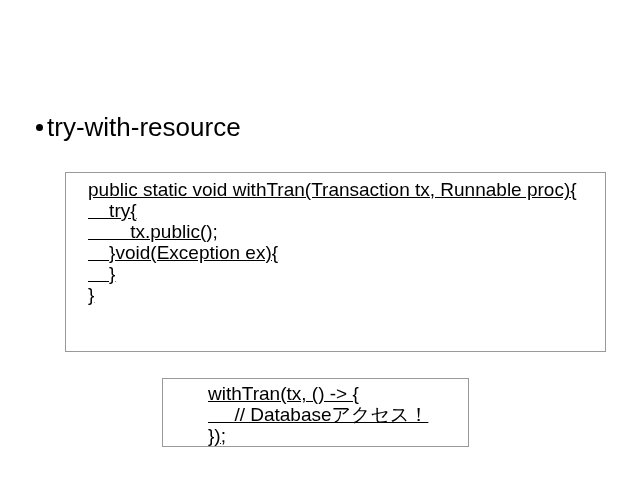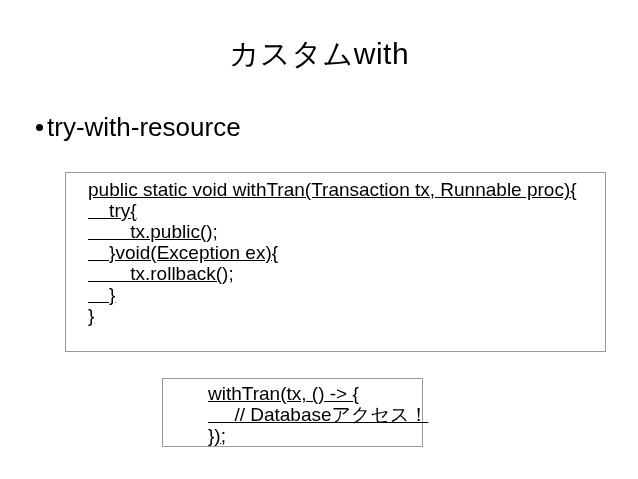--- a/index.html
+++ b/index.html
@@ -57,50 +57,48 @@
   .code-box.main {
     left: 65px;
     top: 172px;
     width: 541px;
     height: 180px;
     padding: 6px 6px 0 22px;
   }
   .code-box.usage {
     left: 162px;
     top: 378px;
-    width: 261px;
+    width: 307px;
     height: 69px;
     padding: 4px 4px 0 45px;
   }
   .code-line {
     white-space: pre;
     height: 21px;
     font-family: "Liberation Sans", "DejaVu Sans", sans-serif;
     color: #000000;
     text-decoration: underline;
   }
 </style>
 </head>
 <body>
 
 <div class="slide">
 
-  <h1 class="slide-title">カスタムwith</h1>
 
   <div class="bullet-row">
     <span class="bullet-dot"></span>
     <span class="bullet-text">try-with-resource</span>
   </div>
 
   <div class="code-box main">
     <div class="code-line">public static void withTran(Transaction tx, Runnable proc){</div>
     <div class="code-line">    try{</div>
     <div class="code-line">        tx.public();</div>
     <div class="code-line">    }void(Exception ex){</div>
-    <div class="code-line">        tx.rollback();</div>
     <div class="code-line">    }</div>
     <div class="code-line">}</div>
   </div>
 
   <div class="code-box usage">
     <div class="code-line">withTran(tx, () -&gt; {</div>
     <div class="code-line">     // Databaseアクセス！</div>
     <div class="code-line">});</div>
   </div>
 

